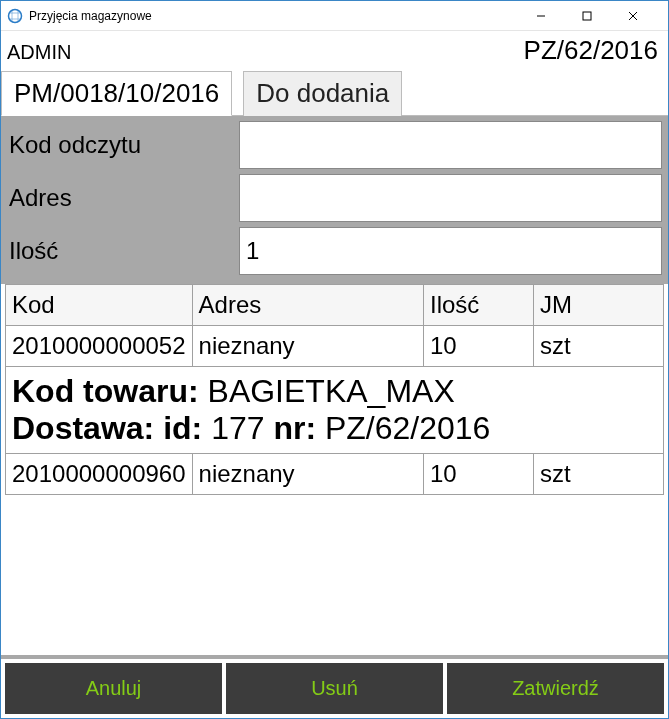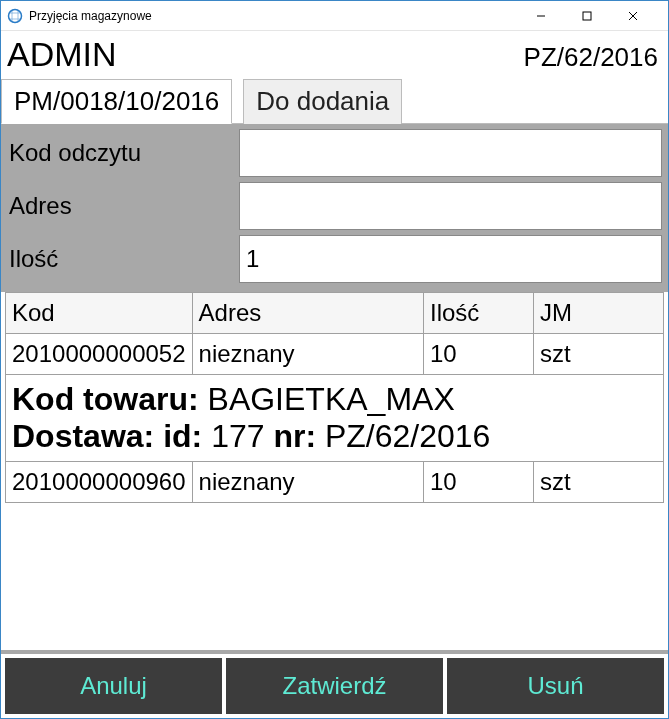--- a/index.html
+++ b/index.html
@@ -43,21 +43,21 @@
     color: #000;
     cursor: default;
   }
   
   .header-row {
     display: flex;
     align-items: baseline;
     padding: 4px 10px 4px 6px;
   }
   .header-row .user {
-    font-size: 34px;
+    font-size: 20px;
     color: #000;
     flex: 1;
   }
   .header-row .doc {
     font-size: 26px;
     color: #000;
   }
   
   .tabs {
     display: flex;
@@ -148,22 +148,22 @@
   .btnbar {
     display: flex;
     gap: 4px;
     padding: 4px;
     background: #fff;
     border-top: 4px solid #a8a8a8;
   }
   .btn {
     flex: 1;
     background: #3c3c3c;
-    color: #5eead4;
-    font-size: 24px;
+    color: #84cc16;
+    font-size: 20px;
     border: none;
     padding: 14px 0;
     font-family: inherit;
     cursor: pointer;
   }
 </style>
 </head>
 <body>
 
 <div class="app">
@@ -258,17 +258,17 @@
           <td>nieznany</td>
           <td>10</td>
           <td>szt</td>
         </tr>
       </tbody>
     </table>
   </div>
 
   <div class="btnbar">
     <button class="btn">Anuluj</button>
+    <button class="btn">Usuń</button>
     <button class="btn">Zatwierdź</button>
-    <button class="btn">Usuń</button>
   </div>
 
 </div>
 
 </body></html>

